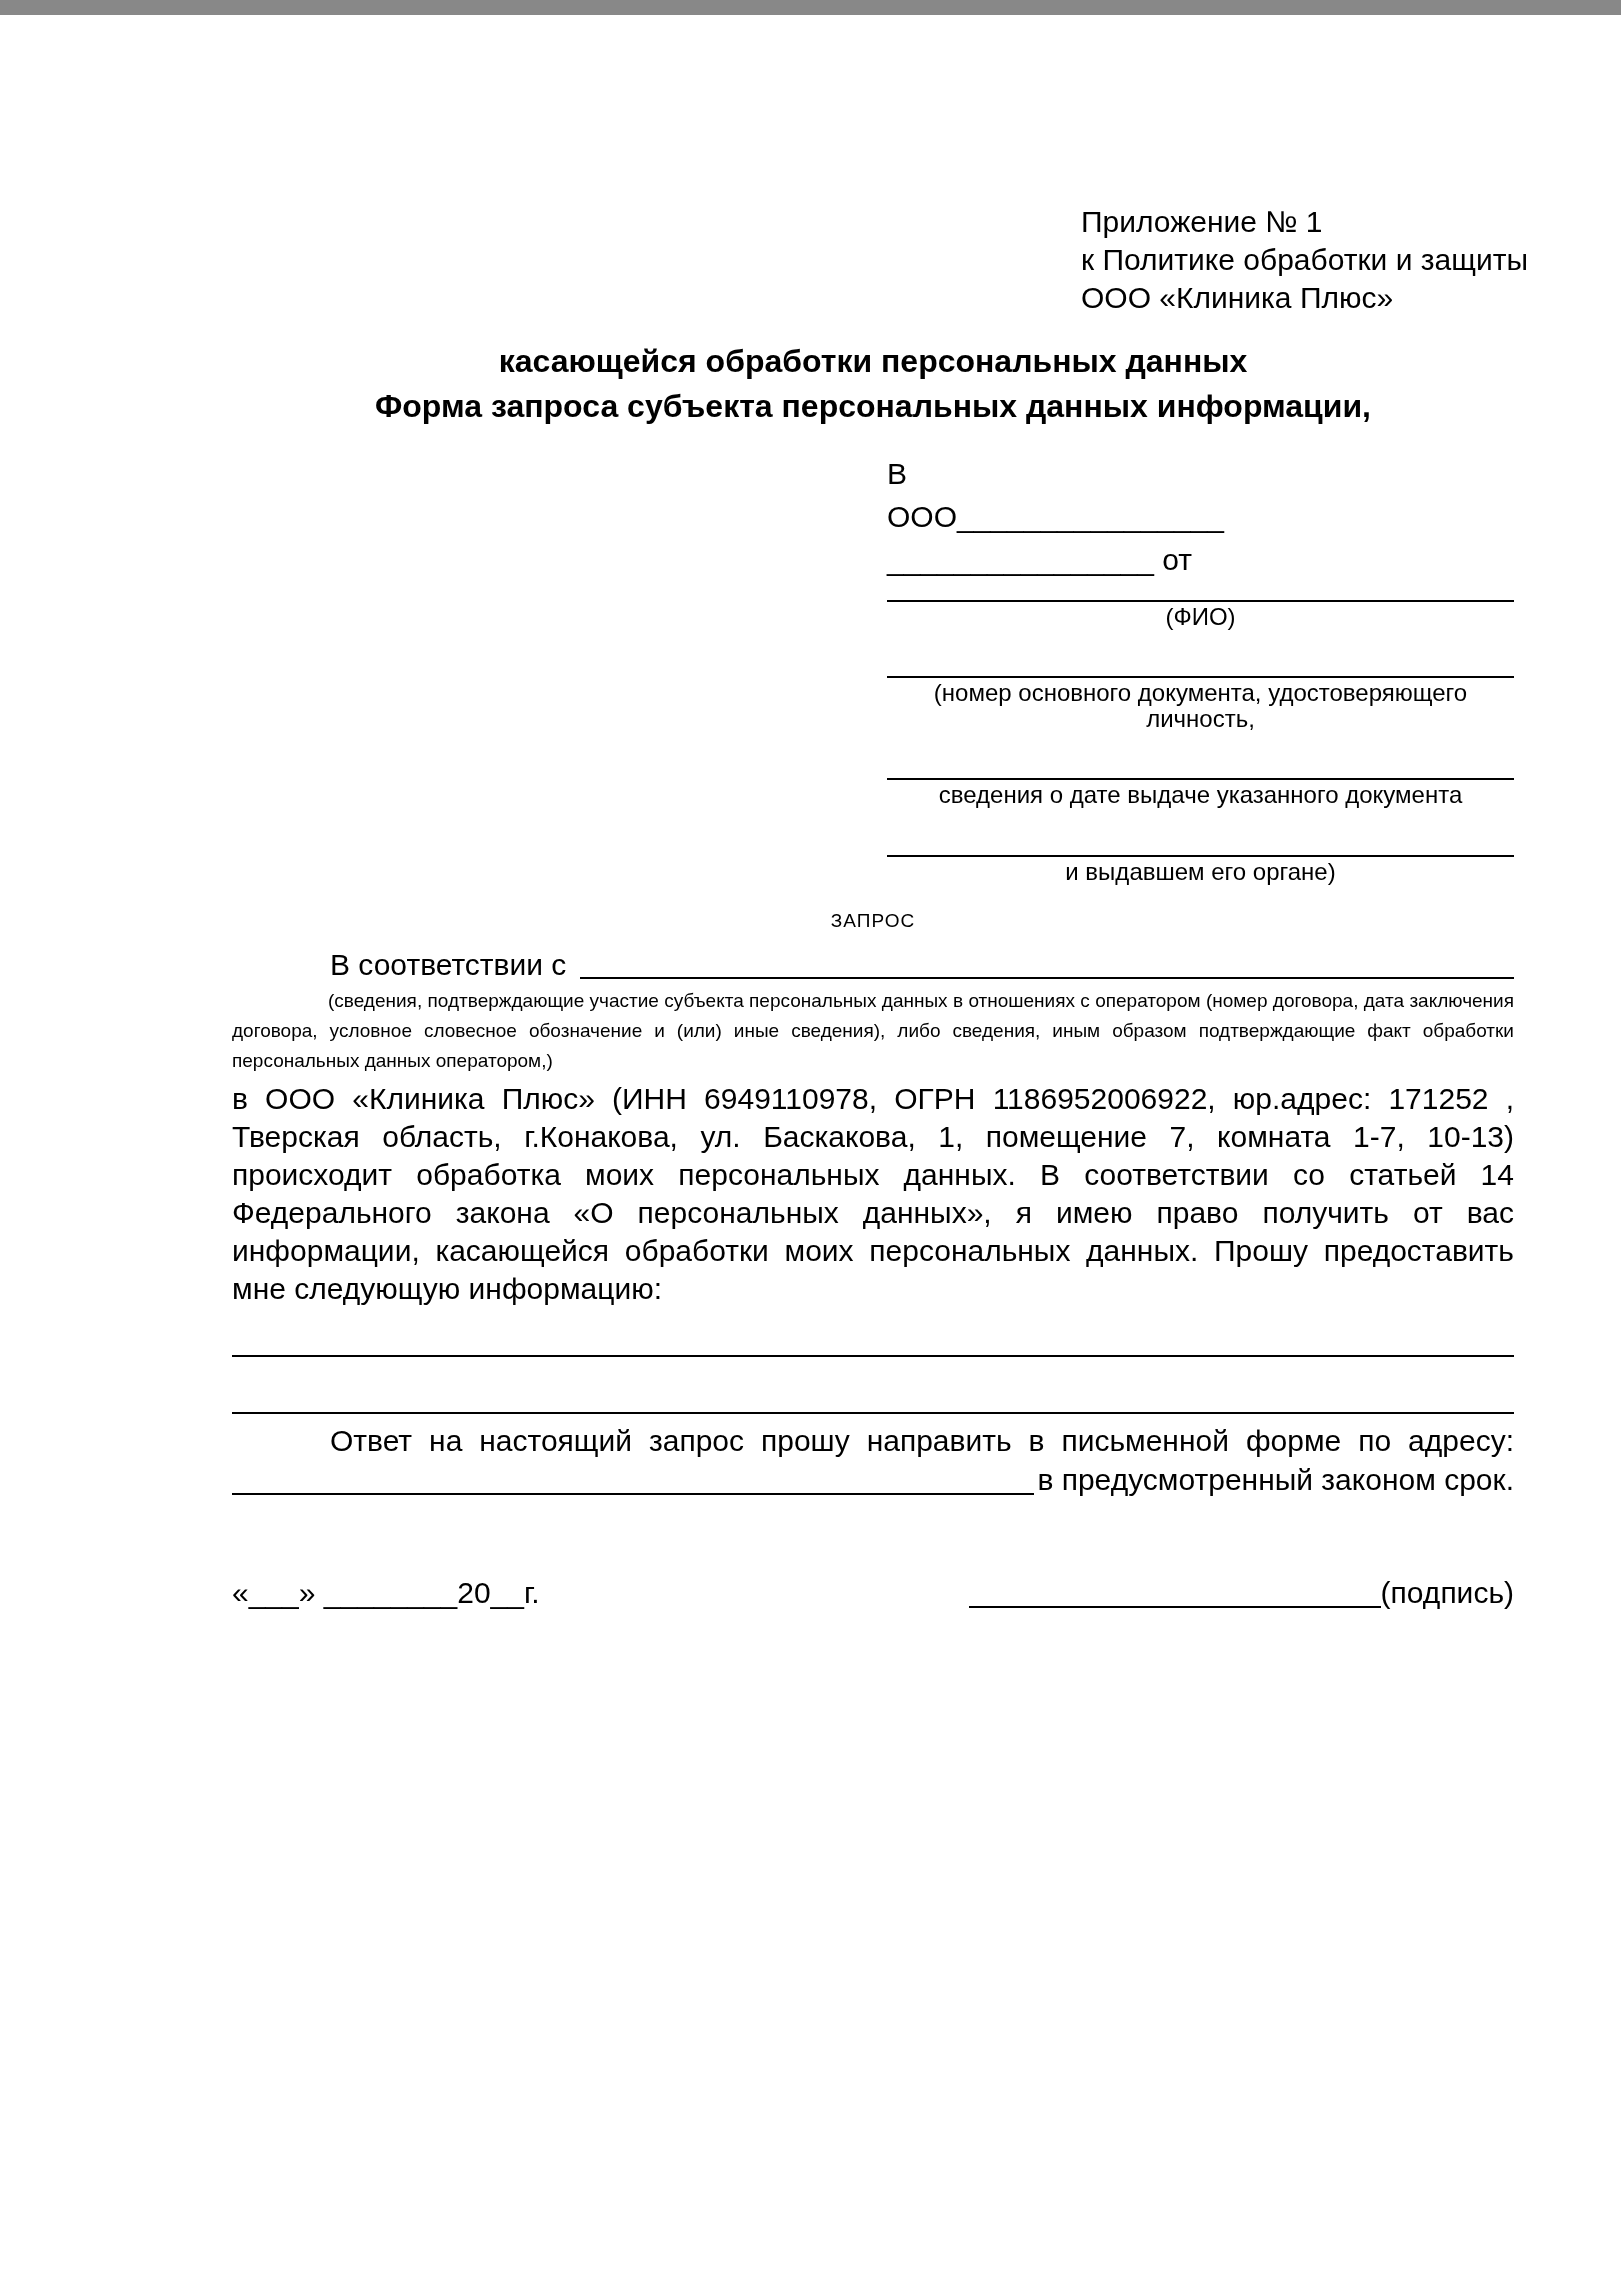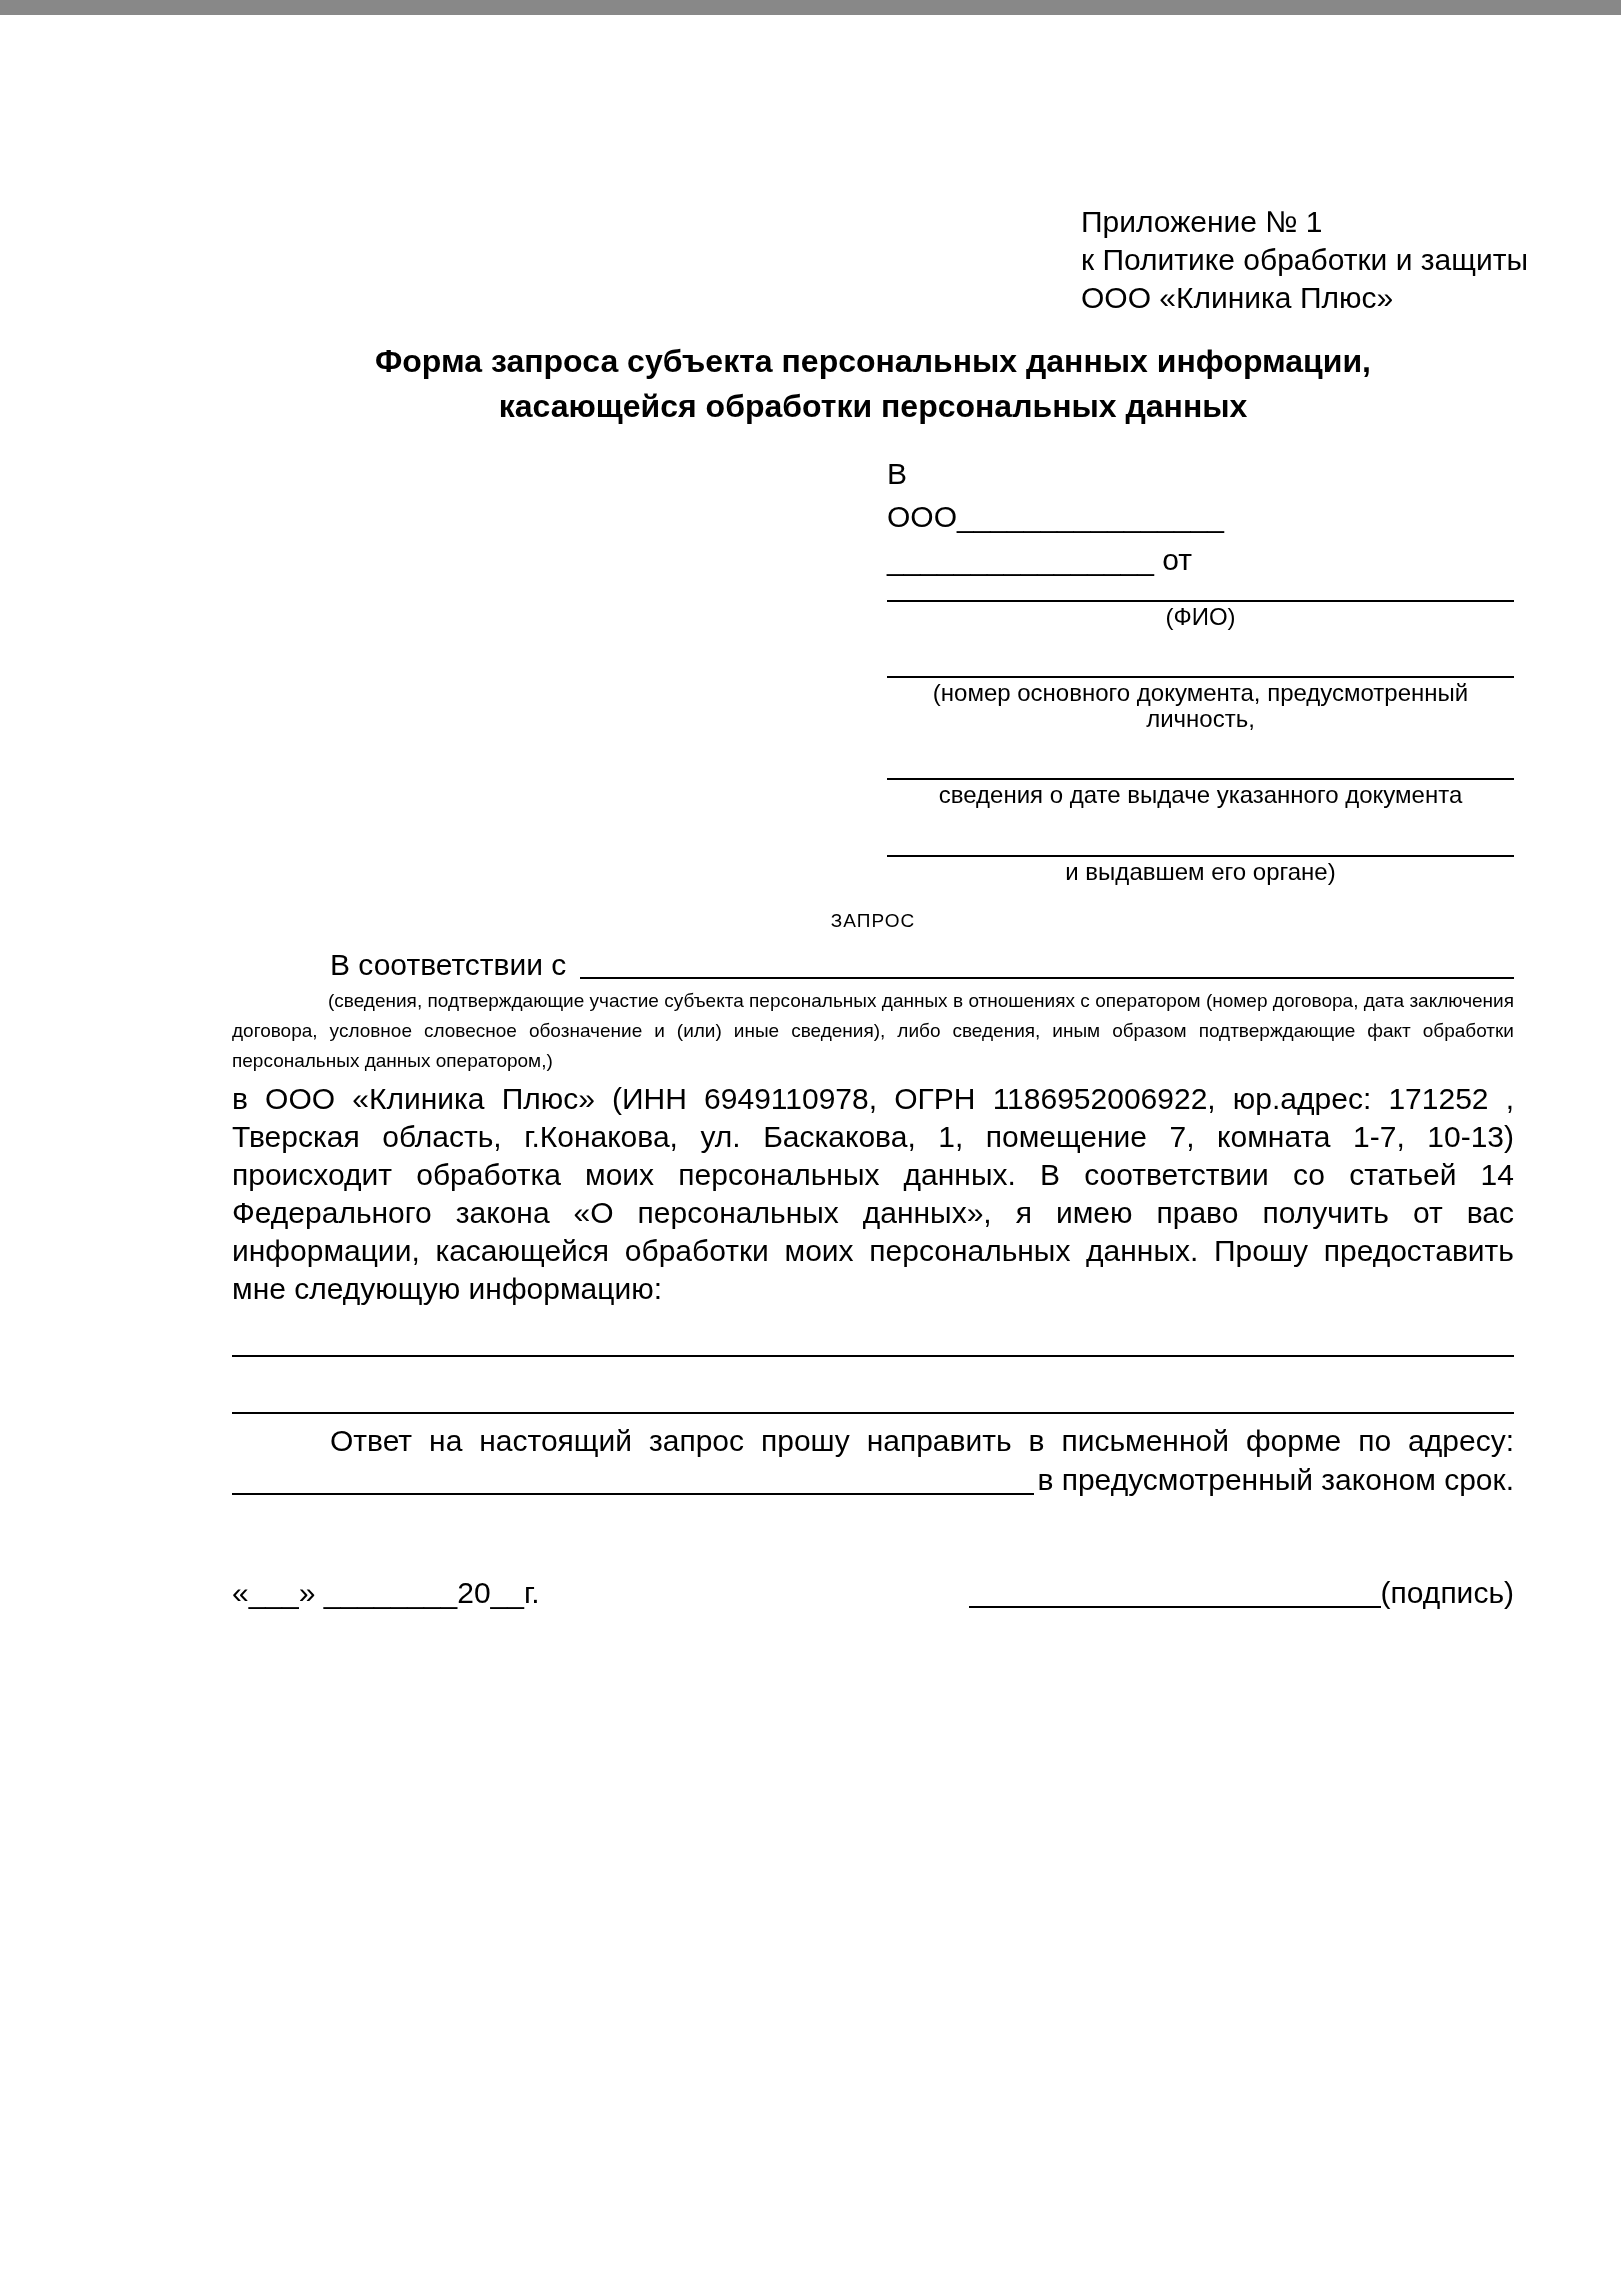--- a/index.html
+++ b/index.html
@@ -137,37 +137,37 @@
 <div class="page">
   <div class="content">
 
     <div class="annex">
       <div>Приложение № 1</div>
       <div>к Политике обработки и защиты</div>
       <div>ООО «Клиника Плюс»</div>
     </div>
 
     <div class="doc-title">
+      <div>касающейся обработки персональных данных</div>
       <div>Форма запроса субъекта персональных данных информации,</div>
-      <div>касающейся обработки персональных данных</div>
     </div>
 
     <div class="addressee">
       <div class="plain">В</div>
       <div class="plain">ООО________________</div>
       <div class="plain">________________ от</div>
 
       <div class="field first">
         <div class="rule"></div>
         <div class="cap">(ФИО)</div>
       </div>
 
       <div class="field">
         <div class="rule"></div>
-        <div class="cap">(номер основного документа, предусмотренный личность,</div>
+        <div class="cap">(номер основного документа, удостоверяющего личность,</div>
       </div>
 
       <div class="field">
         <div class="rule"></div>
         <div class="cap">сведения о дате выдаче указанного документа</div>
       </div>
 
       <div class="field">
         <div class="rule"></div>
         <div class="cap">и выдавшем его органе)</div>

